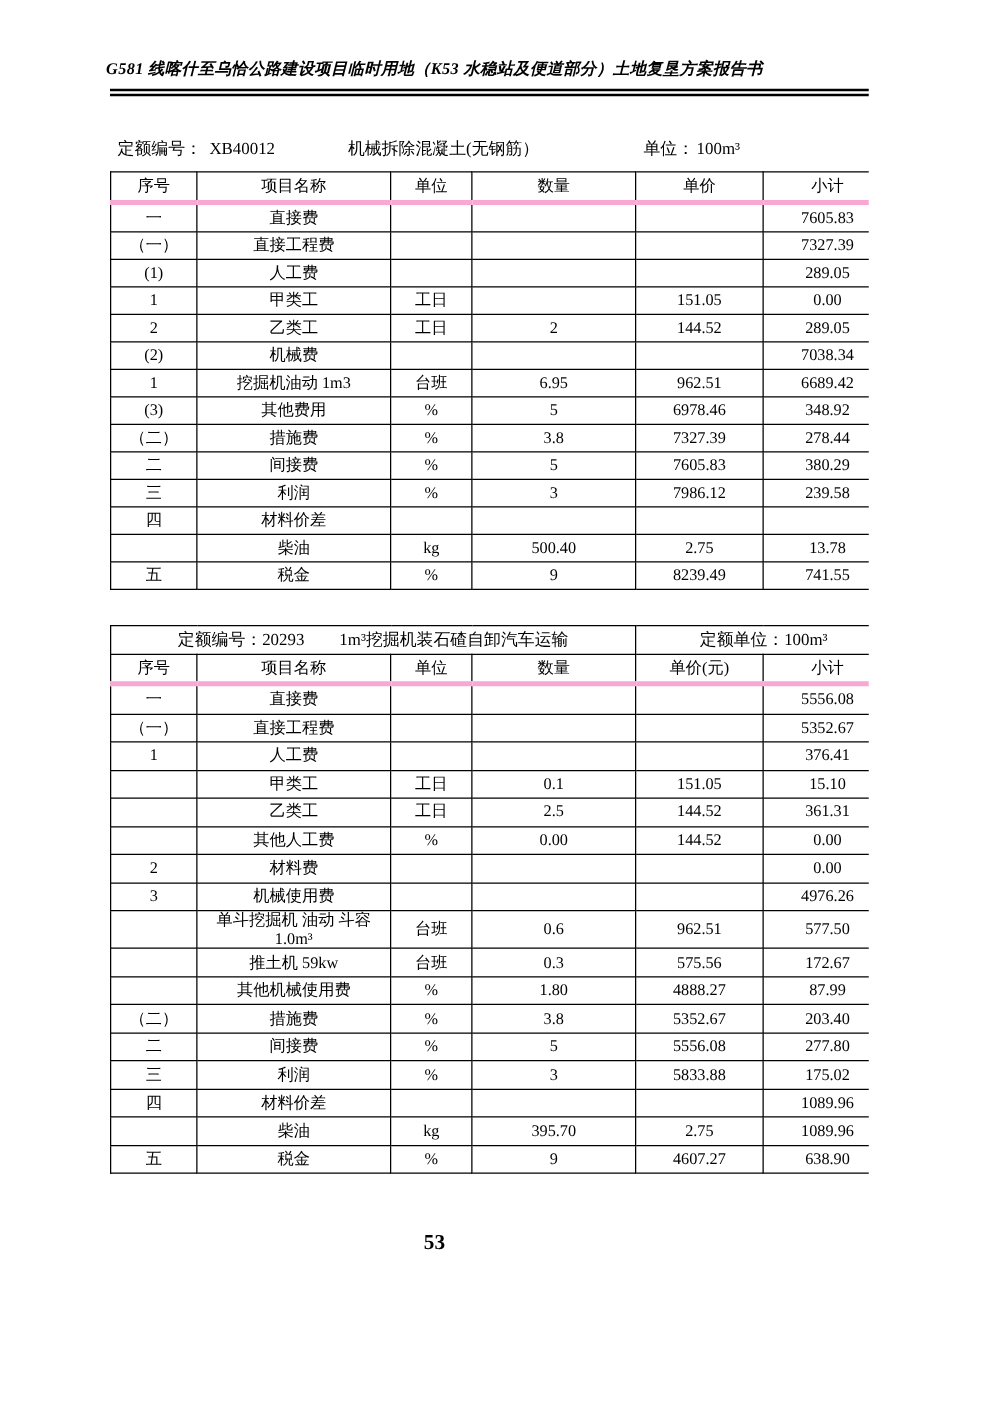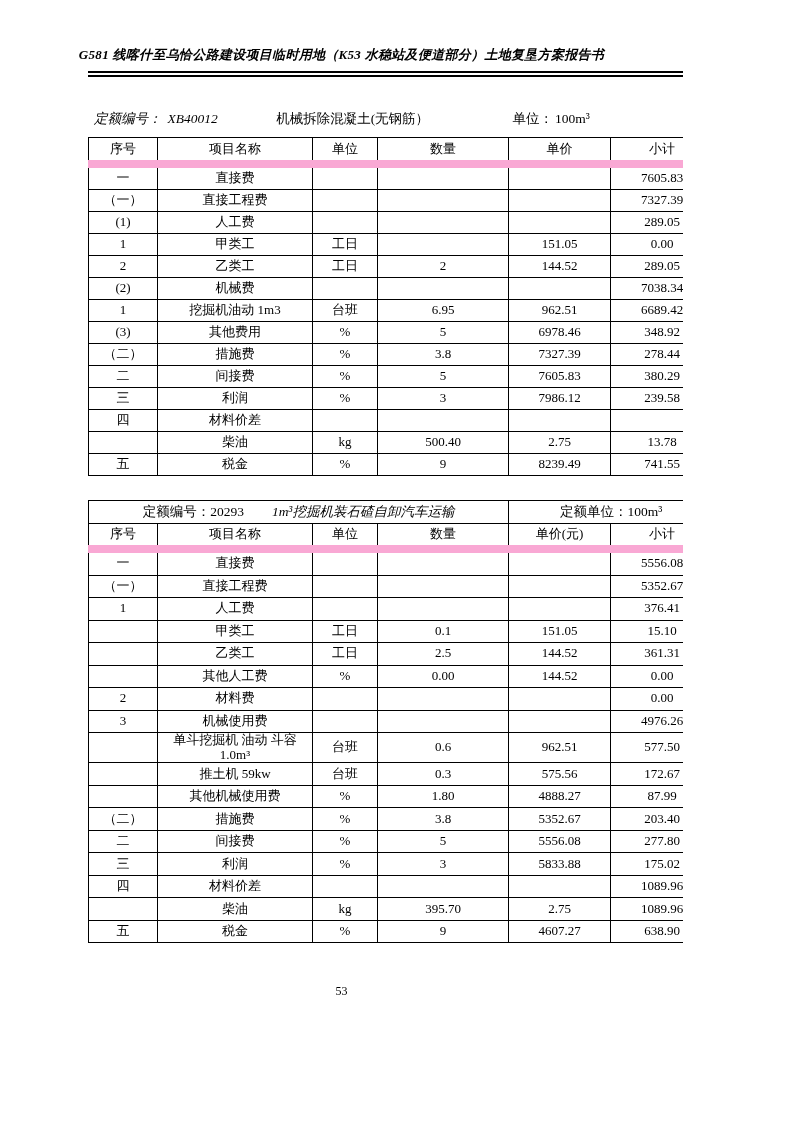--- a/index.html
+++ b/index.html
@@ -3,40 +3,41 @@
 <meta charset="utf-8">
 <style>
   html,body{margin:0;padding:0;background:#ffffff;}
   .page{
     position:relative;
     width:683px;height:1122px;
     background:#fff;
     color:#000;
     font-family:"Liberation Serif","DejaVu Serif",serif;
     overflow:hidden;
+    padding-left:12px;
   }
   .doc-header{
     position:absolute;top:46px;left:0;width:100%;
     text-align:center;
     font-size:13px;font-style:italic;font-weight:bold;
     letter-spacing:0.3px;
     white-space:nowrap;
   }
   .header-rule{
     position:absolute;left:88px;top:71px;width:625px;
     height:2px;
     border-top:2.5px solid #000;
     border-bottom:2.5px solid #000;
   }
   .caption1{
     position:absolute;left:88px;top:110px;width:625px;
     font-size:13.5px;white-space:nowrap;
   }
-  .caption1 .cap-label{margin-left:6px;font-style:italic;}
-  .caption1 .cap-code{margin-left:6px;font-style:italic;}
+  .caption1 .cap-label{margin-left:6px;}
+  .caption1 .cap-code{margin-left:6px;}
   .caption1 .cap-name{margin-left:55px;}
   .caption1 .cap-unit-label{margin-left:80px;text-align:center;}
   .caption1 .cap-unit{margin-left:2px;}
 
   table.cost{
     position:absolute;left:88px;
     border-collapse:collapse;
     table-layout:fixed;
     width:625px;
     font-size:13px;
@@ -47,31 +48,31 @@
   table.cost td, table.cost th{
     border:1px solid #000;
     text-align:center;
     vertical-align:middle;
     height:21px;
     padding:0 2px;
     line-height:1.12;
     font-weight:normal;
     overflow:hidden;
   }
-  table.cost tr.hdr td{height:22px;border-bottom:8px solid #f9a8d4;}
+  table.cost tr.hdr td{height:22px;border-bottom:4px solid #f9a8d4;}
   table.cost tr.caprow td{height:26px;font-size:13.5px;}
   td.capleft{text-align:left;padding-left:6px;}
-  td.capleft .cap-name2{margin-left:28px;font-style:italic;}
+  td.capleft .cap-name2{margin-left:28px;}
   .b{font-weight:bold;}
   td.noL{text-align:left;padding-left:4px;}
   tr.tallrow td{height:42px;}
   #t2 td{height:21.5px;}
   .page-number{
     position:absolute;top:984px;left:0;width:100%;
-    text-align:center;font-size:12px;
+    text-align:center;font-size:17px;font-weight:bold;
   }
 </style>
 </head>
 <body>
 
 <div class="page">
 
   <div class="doc-header">G581 线喀什至乌恰公路建设项目临时用地（K53 水稳站及便道部分）土地复垦方案报告书</div>
   <div class="header-rule"></div>
 

